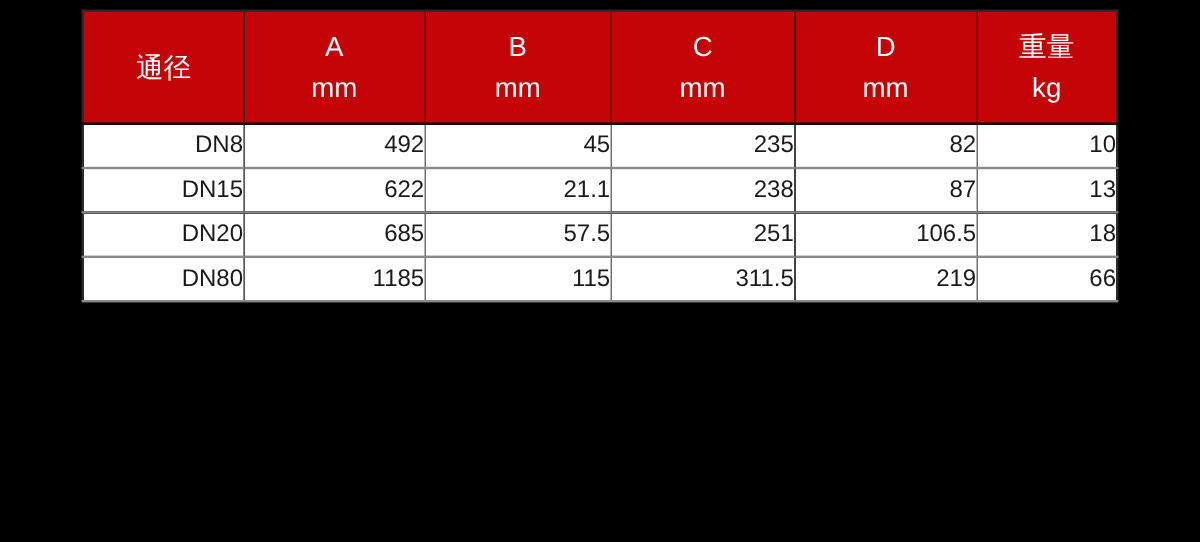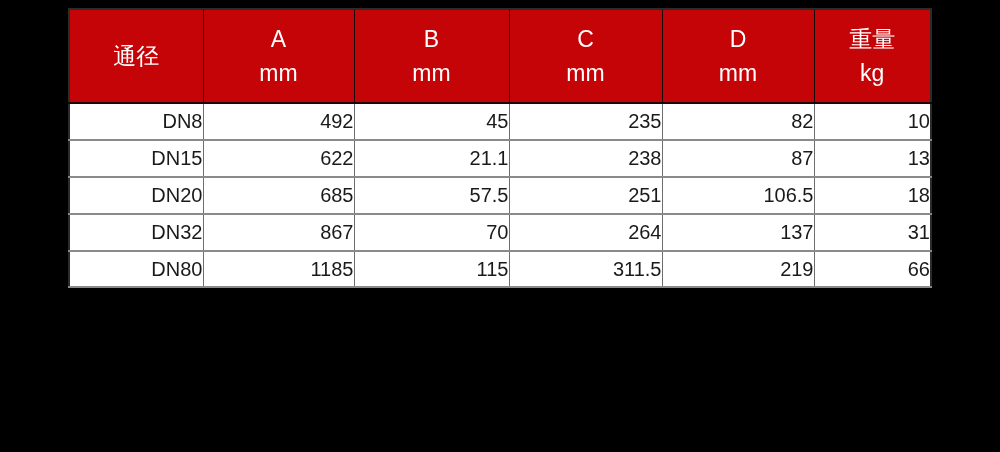--- a/index.html
+++ b/index.html
@@ -119,28 +119,20 @@
         </tr>
         <tr>
           <td>DN20</td>
           <td>685</td>
           <td>57.5</td>
           <td>251</td>
           <td>106.5</td>
           <td>18</td>
         </tr>
         <tr>
-          <td>DN32</td>
-          <td>867</td>
-          <td>70</td>
-          <td>264</td>
-          <td>137</td>
-          <td>31</td>
-        </tr>
-        <tr>
           <td>DN80</td>
           <td>1185</td>
           <td>115</td>
           <td>311.5</td>
           <td>219</td>
           <td>66</td>
         </tr>
       </tbody>
   </table>
 </div>

